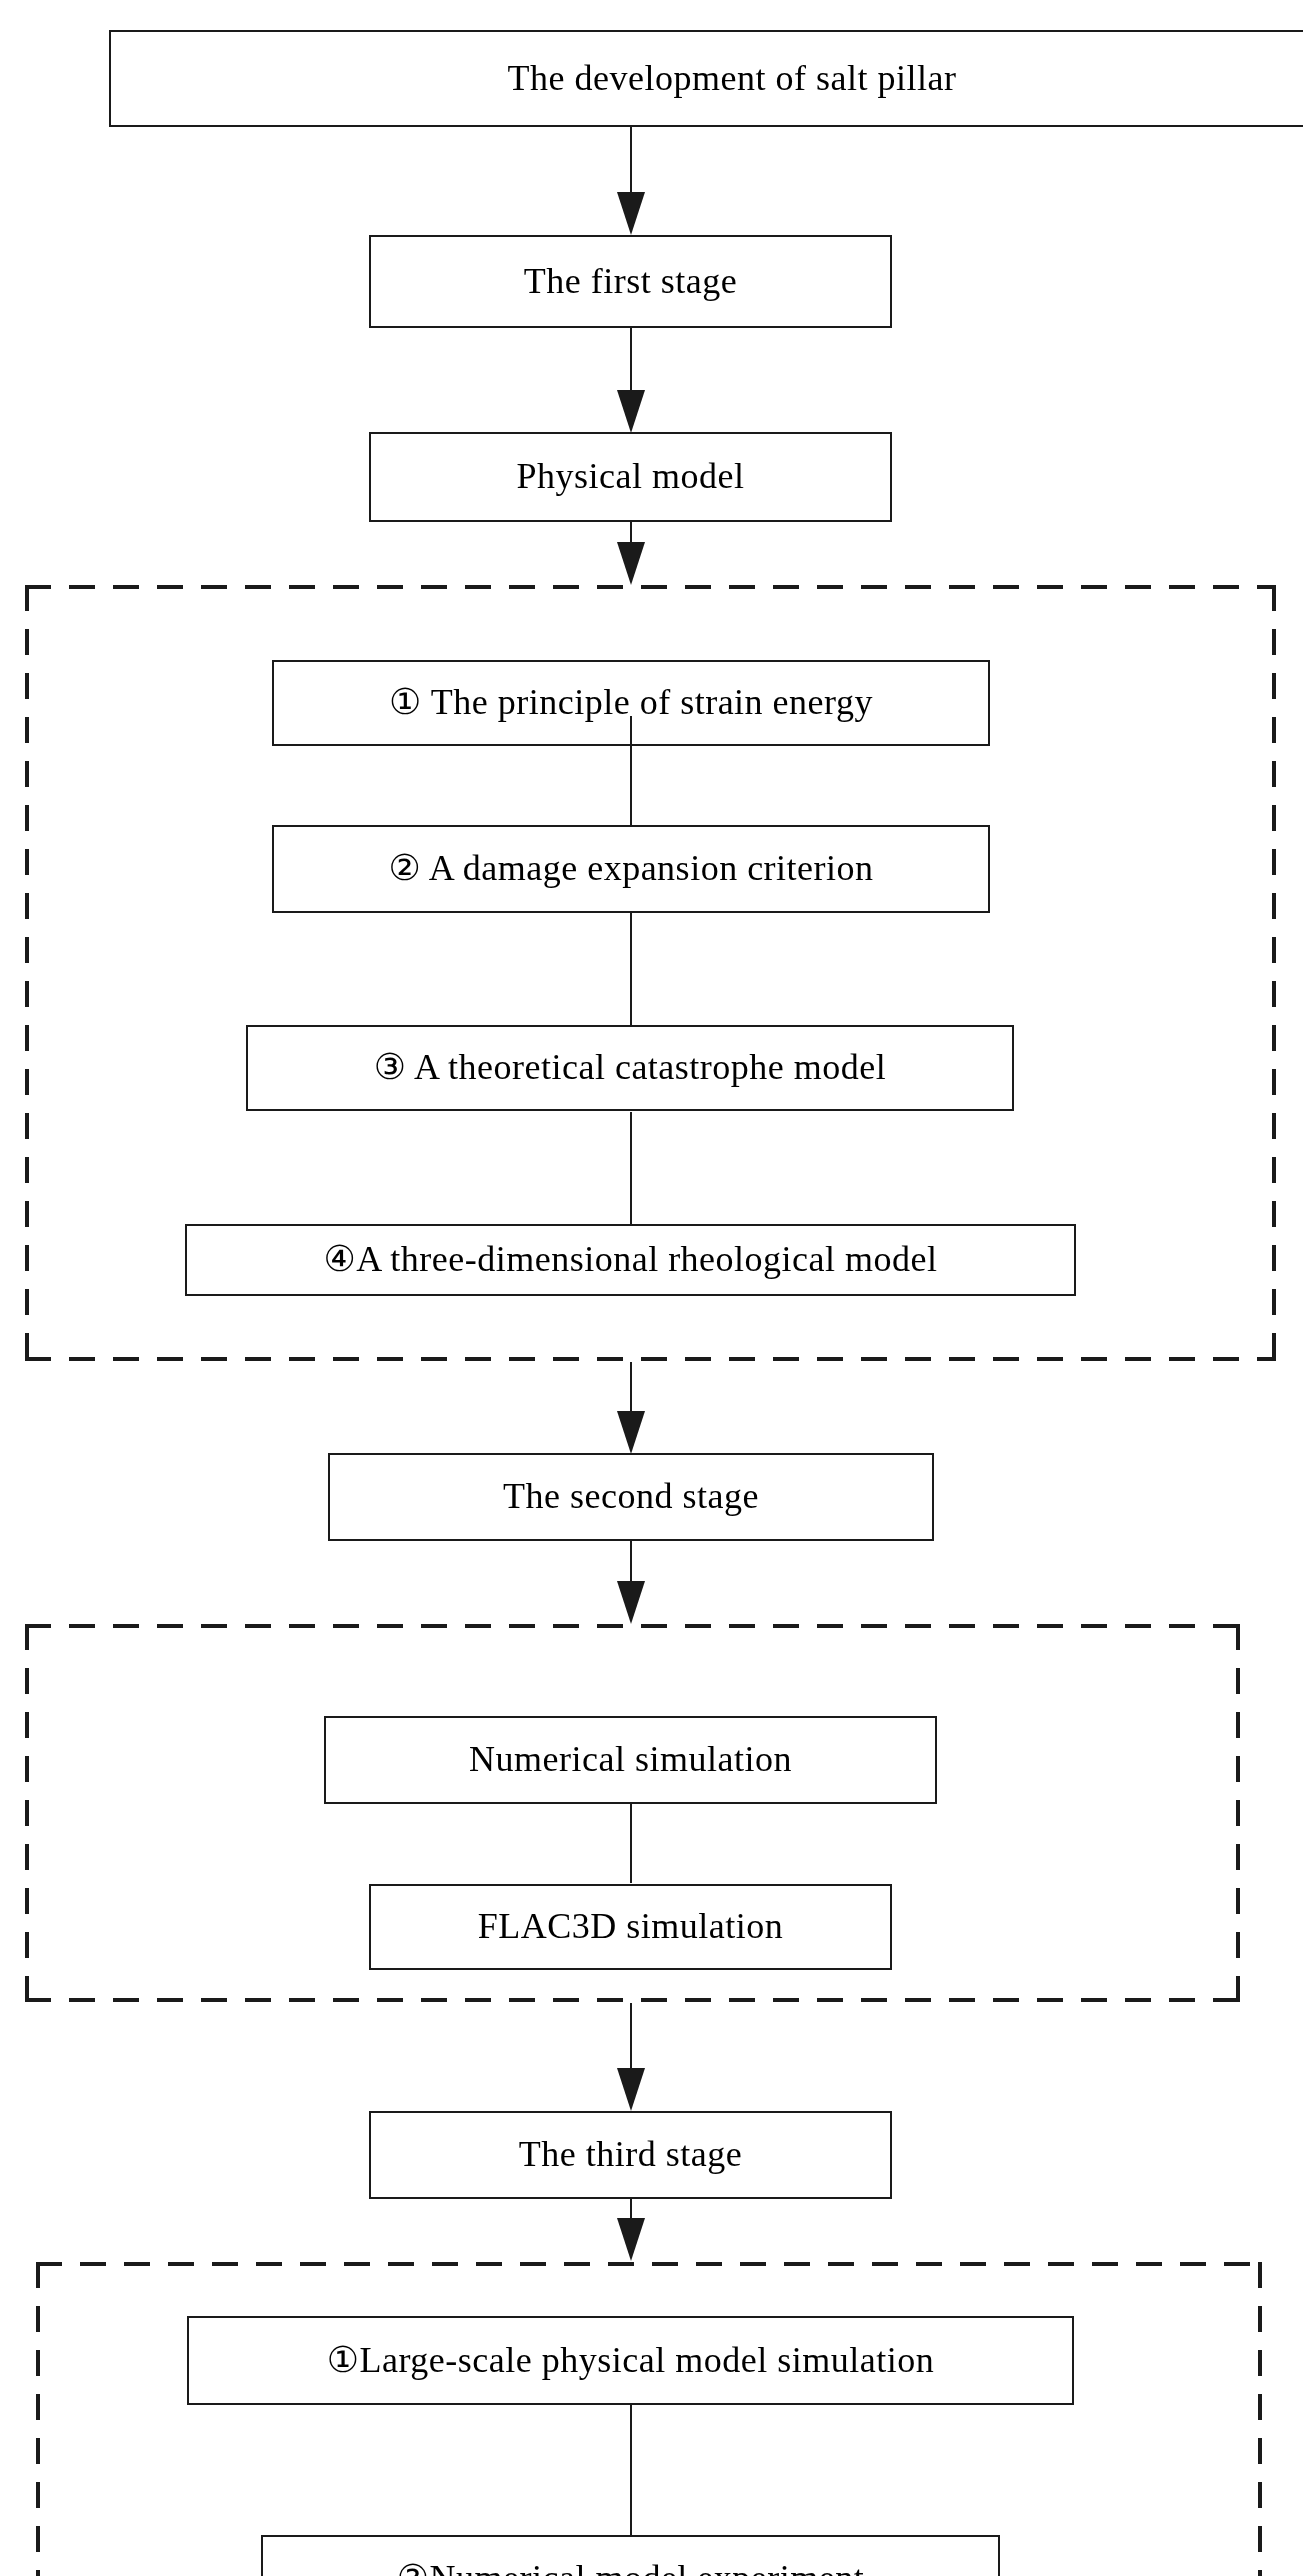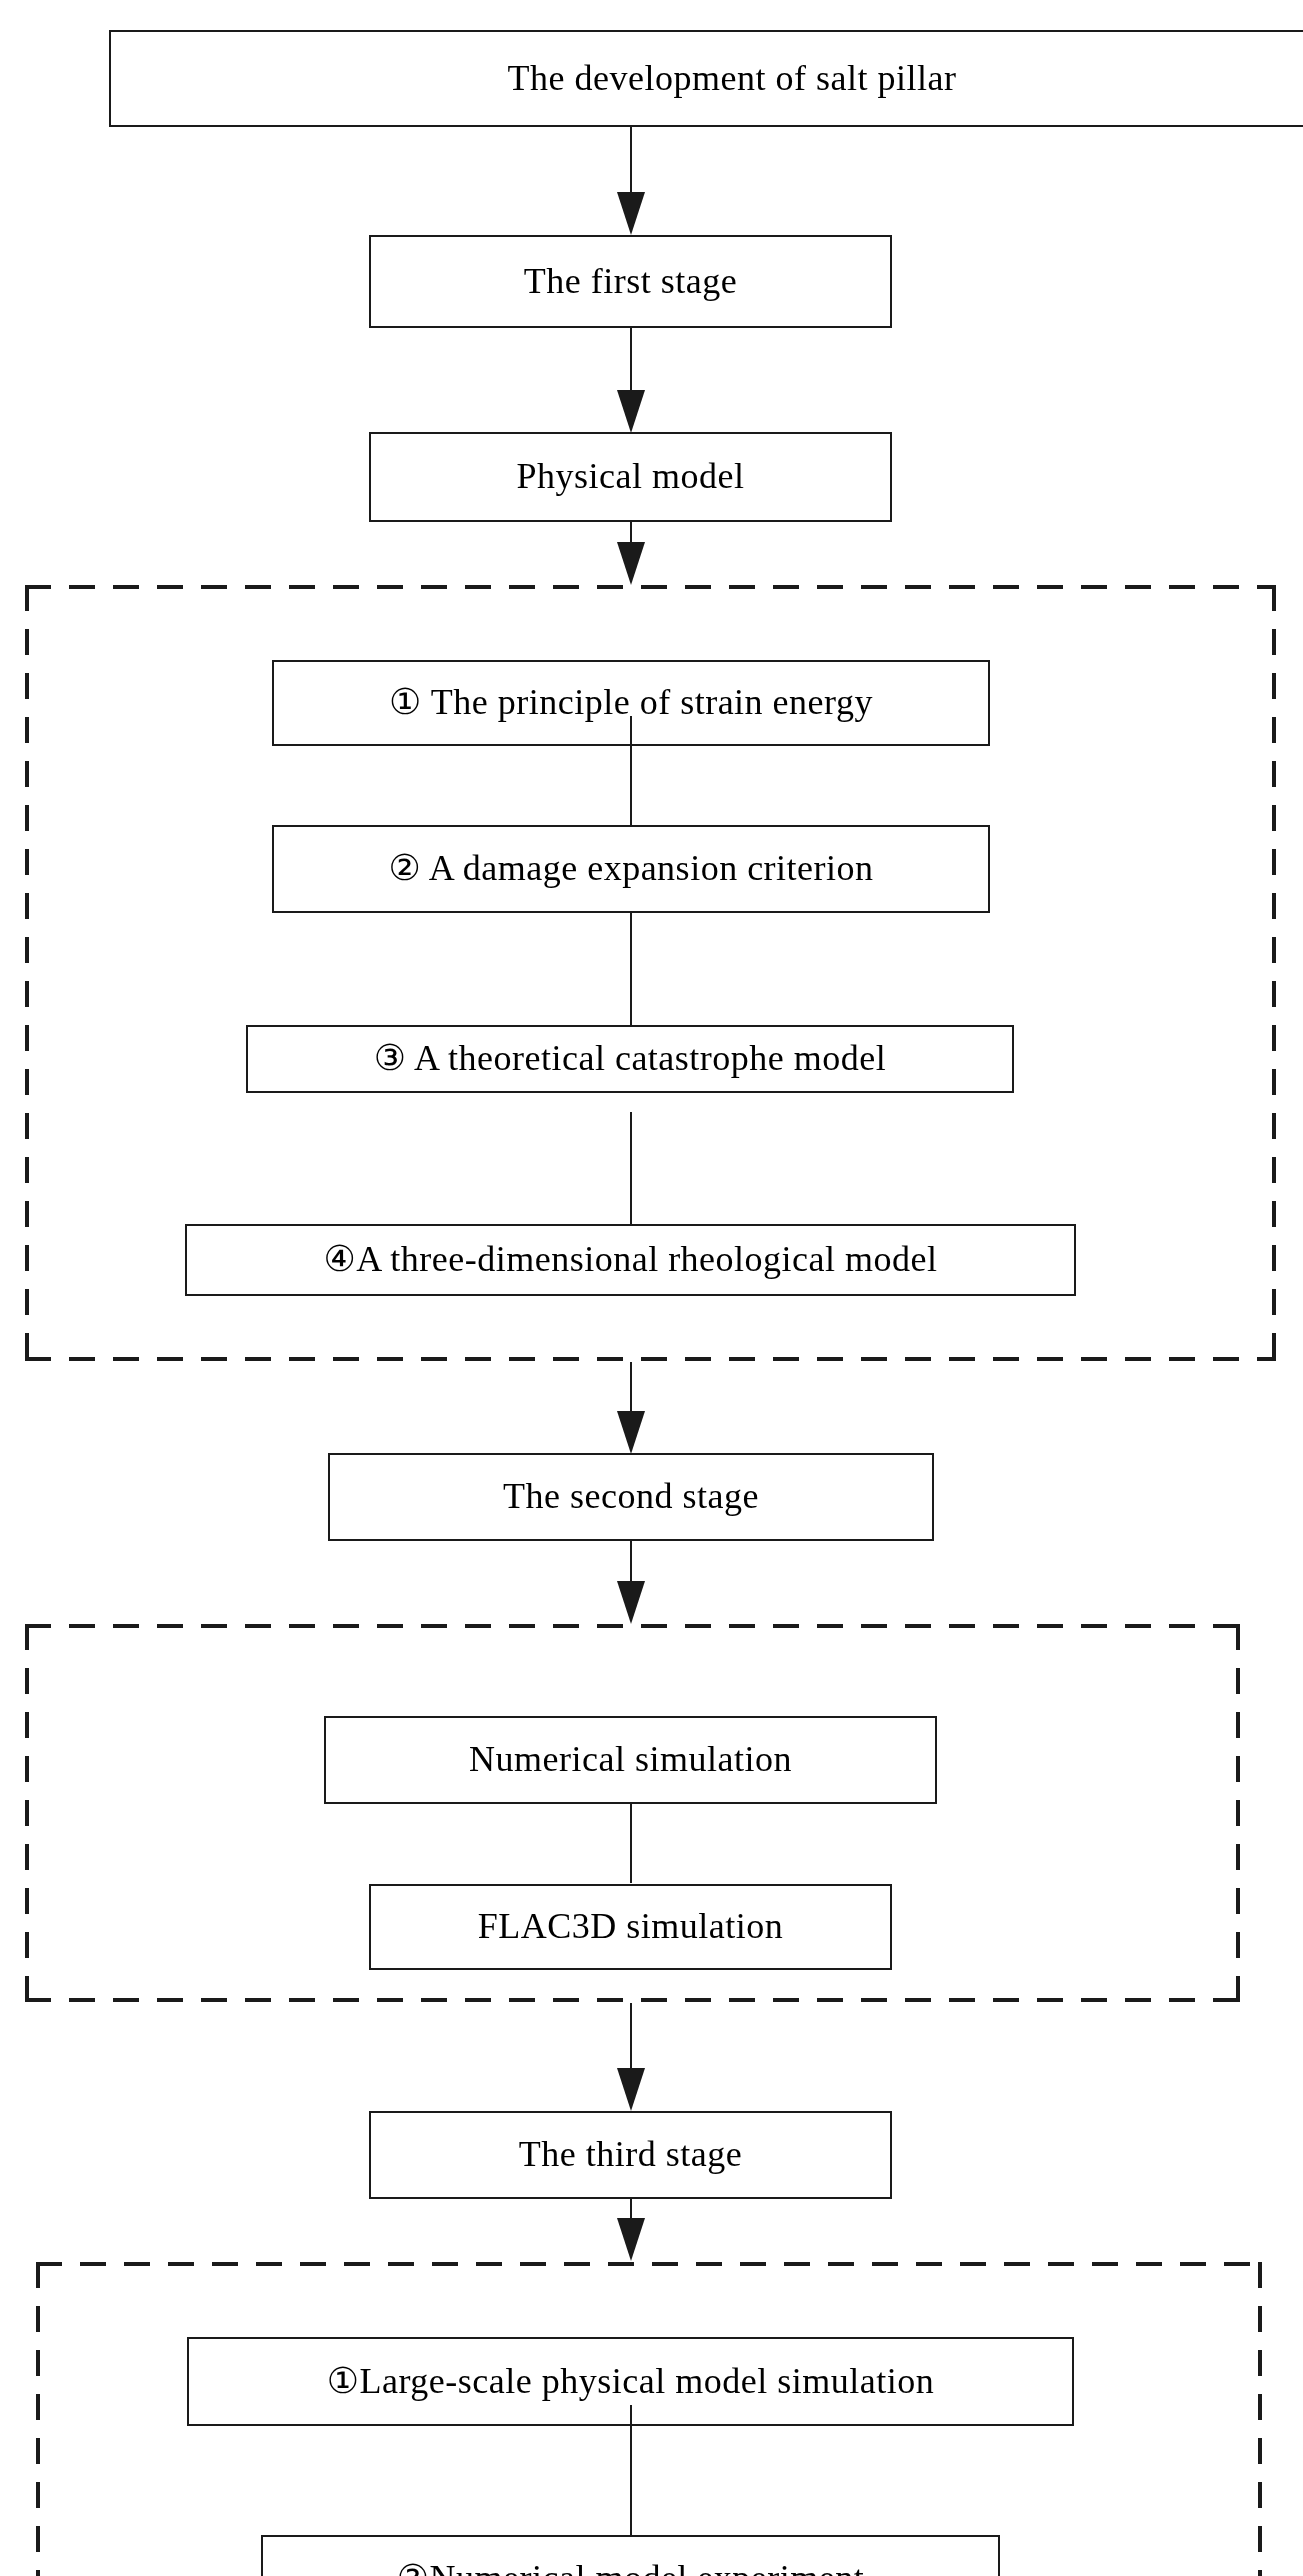--- a/index.html
+++ b/index.html
@@ -54,27 +54,27 @@
 
   
   .connector { position: absolute; left: 631px; width: 2.1px; margin-left: -1px; background: #1a1a1a; }
 
   
   .n-root { left:109px;  top:30px;   width:1246px; height:97px; }
   .n-s1   { left:369px;  top:235px;  width:523px; height:93px; }
   .n-pm   { left:369px;  top:432px;  width:523px; height:90px; }
   .n-s1o0 { left:272px;  top:660px; width:718px; height:86px; }
   .n-s1o1 { left:272px;  top:825px; width:718px; height:88px; }
-  .n-s1o2 { left:246px;  top:1025px; width:768px; height:68px; }
+  .n-s1o2 { left:246px;  top:1025px; width:768px; height:86px; }
   .n-s1o3 { left:185px;  top:1224px; width:891px; height:72px; }
   .n-s2   { left:328px;  top:1453px; width:606px; height:88px; }
   .n-s2o0 { left:324px;  top:1716px; width:613px; height:88px; }
   .n-s2o1 { left:369px;  top:1884px; width:523px; height:86px; }
   .n-s3   { left:369px;  top:2111px; width:523px; height:88px; }
-  .n-s3o0 { left:187px;  top:2316px; width:887px; height:89px;margin-top:21px; }
+  .n-s3o0 { left:187px;  top:2316px; width:887px; height:89px; }
   .n-s3o1 { left:261px;  top:2535px; width:739px; height:88px; }
 
   
   .d1 { left:25px; top:585px; width:1251px; height:776px; }
   .d2 { left:25px; top:1624px; width:1215px; height:378px; }
   .d3 { left:36px; top:2262px; width:1226px; height:618px; }
 
   
   .a1 { top:127px;  height:108px; }
   .a2 { top:328px;  height:105px; }

